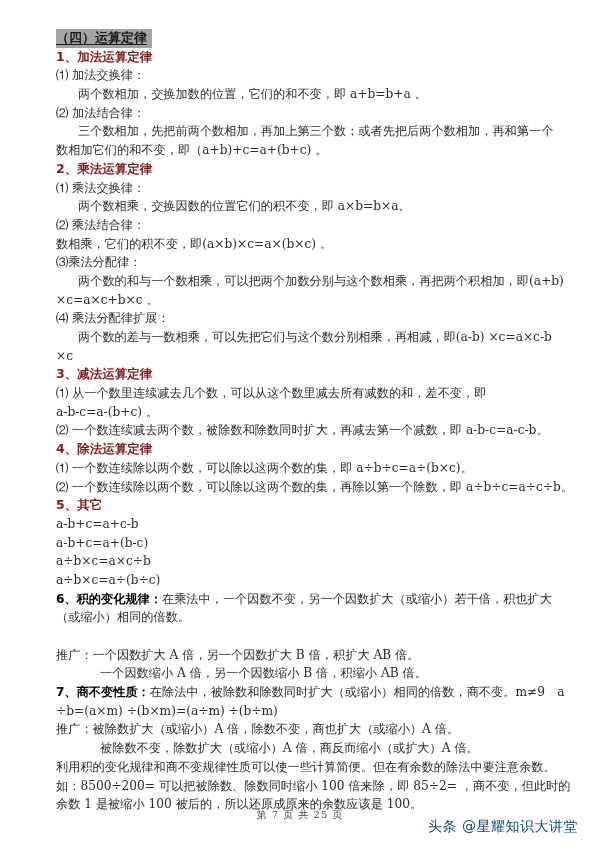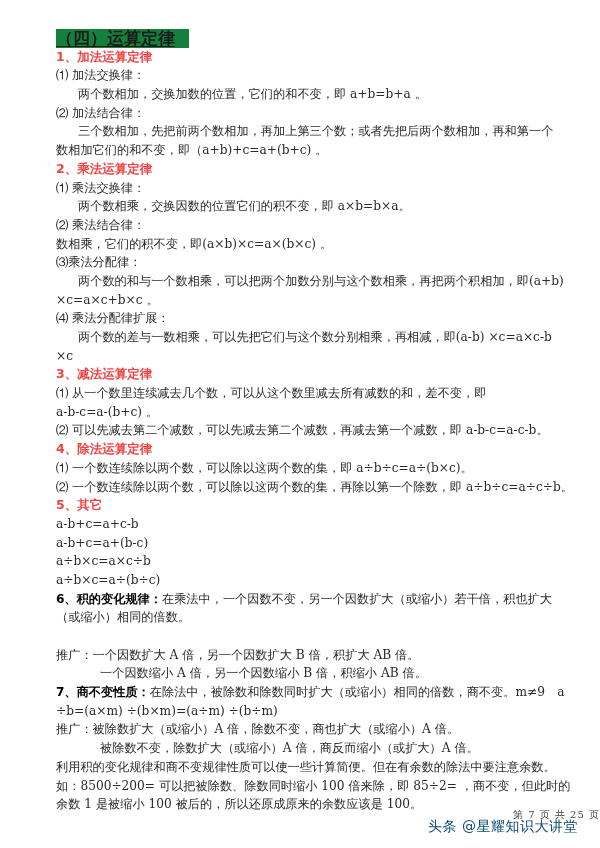--- a/index.html
+++ b/index.html
@@ -10,41 +10,41 @@
   }
   .page {
     position: absolute; left: 56px; top: 29px; width: 490px;
     font-size: 12.2px; line-height: 18.7px;
   }
   .line { white-space: nowrap; overflow: visible; height: 18.7px; }
   .indent { padding-left: 22px; }
   .indent2 { padding-left: 44px; }
   .heading-hl {
     display: inline-block;
-    background: #15803d;
+    background: #a3a3a3;
     text-decoration: underline;
     text-underline-offset: 2px;
     color: #1a1a1a;
     font-weight: bold;
-    padding: 0 14px 0 0;
+    padding: 0 5px 0 0;
     font-family: "DejaVu Sans", "Liberation Sans", sans-serif;
-    font-size: 17px;
+    font-size: 13px;
   }
   .sec-title {
     font-family: "DejaVu Sans", "Liberation Sans", sans-serif;
-    font-weight: bold; color: #ef4444; font-size: 12.5px;
+    font-weight: bold; color: #7f1d1d; font-size: 12.5px;
   }
   .bold-lead {
     font-family: "DejaVu Sans", "Liberation Sans", sans-serif;
     font-weight: bold; color: #000000;
   }
   .spacer { height: 18.7px; }
   .footer-page {
     position: absolute; left: 0; width: 600px; top: 808px;
-    text-align: right; font-size: 10px; color: #444;
+    text-align: center; font-size: 10px; color: #444;
     letter-spacing: 1px;
   }
   .watermark {
     position: absolute; right: 22px; top: 818px;
     font-family: "DejaVu Sans", "Liberation Sans", sans-serif;
     font-size: 14px; color: #0c4a6e; letter-spacing: 0.5px;
   }
 </style>
 </head>
 <body>
@@ -70,21 +70,21 @@
   <div class="line">⑶乘法分配律：</div>
   <div class="line indent">两个数的和与一个数相乘，可以把两个加数分别与这个数相乘，再把两个积相加，即(a+b)</div>
   <div class="line">×c=a×c+b×c 。</div>
   <div class="line">⑷ 乘法分配律扩展：</div>
   <div class="line indent">两个数的差与一数相乘，可以先把它们与这个数分别相乘，再相减，即(a-b) ×c=a×c-b</div>
   <div class="line">×c</div>
 
   <div class="line sec-title">3、减法运算定律</div>
   <div class="line">⑴ 从一个数里连续减去几个数，可以从这个数里减去所有减数的和，差不变，即</div>
   <div class="line">a-b-c=a-(b+c) 。</div>
-  <div class="line">⑵ 可以先减去第二个减数，可以先减去第二个减数，再减去第一个减数，即 a-b-c=a-c-b。</div>
+  <div class="line">⑵ 一个数连续减去两个数，被除数和除数同时扩大，再减去第一个减数，即 a-b-c=a-c-b。</div>
 
   <div class="line sec-title">4、除法运算定律</div>
   <div class="line">⑴ 一个数连续除以两个数，可以除以这两个数的集，即 a÷b÷c=a÷(b×c)。</div>
   <div class="line">⑵ 一个数连续除以两个数，可以除以这两个数的集，再除以第一个除数，即 a÷b÷c=a÷c÷b。</div>
 
   <div class="line sec-title">5、其它</div>
   <div class="line">a-b+c=a+c-b</div>
   <div class="line">a-b+c=a+(b-c)</div>
   <div class="line">a÷b×c=a×c÷b</div>
   <div class="line">a÷b×c=a÷(b÷c)</div>

